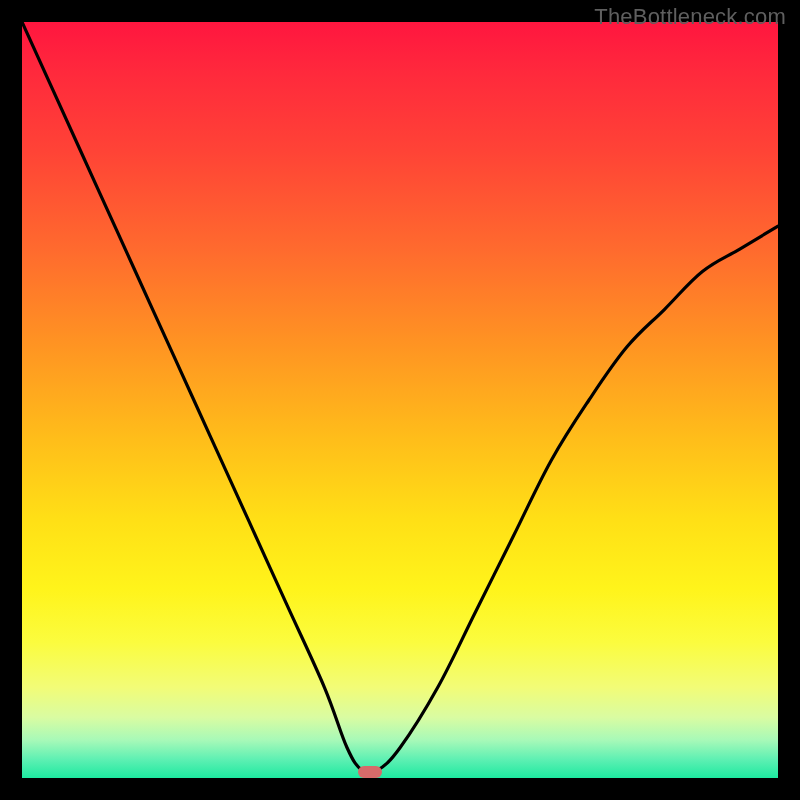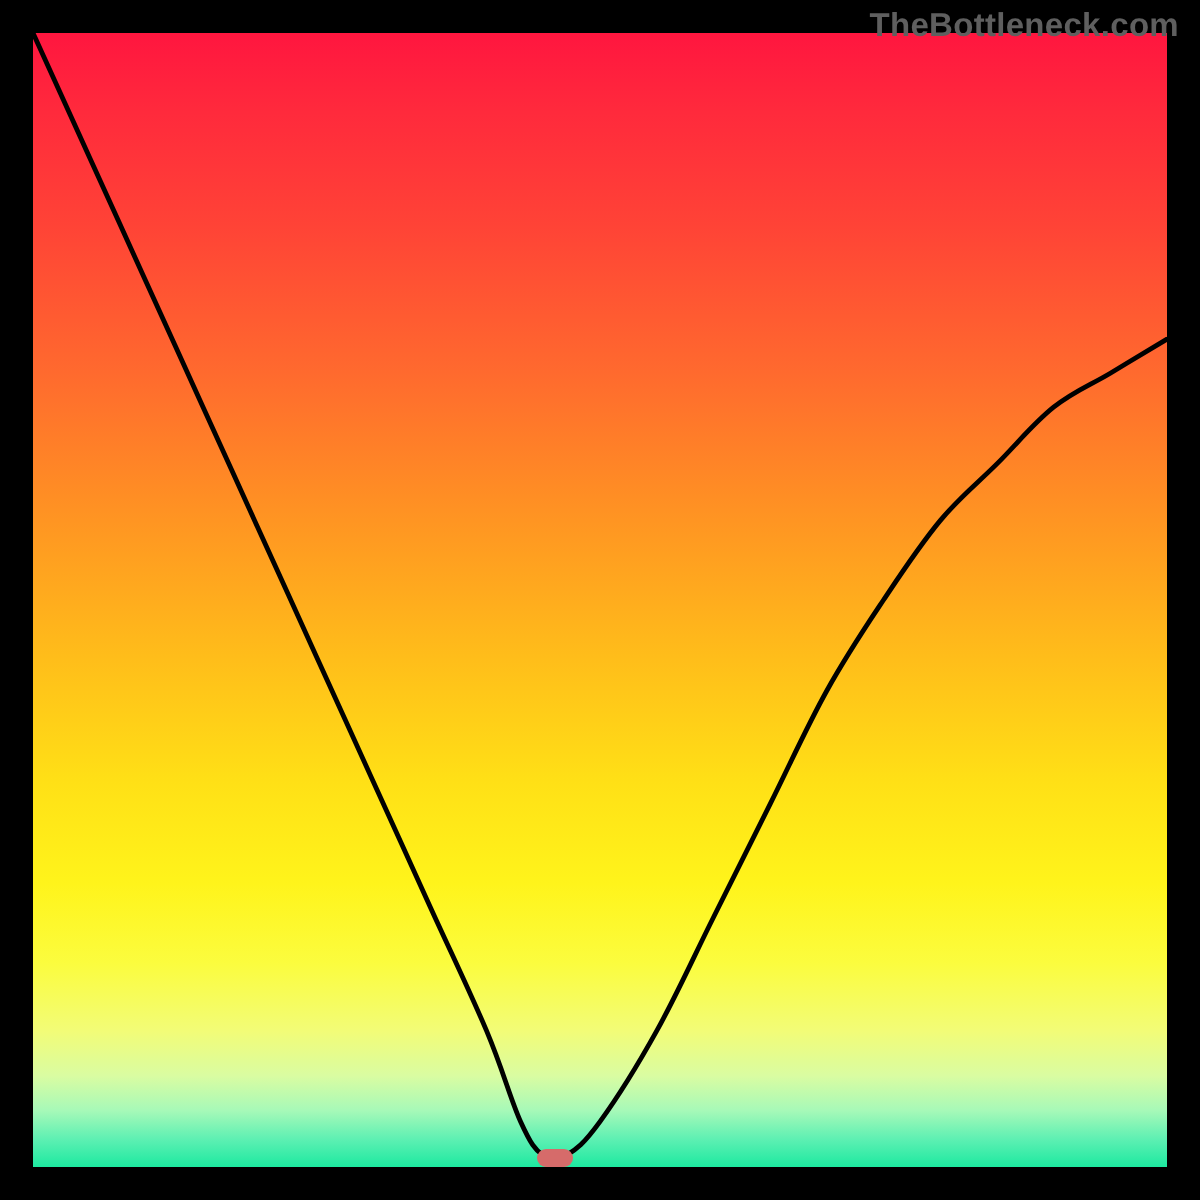--- a/index.html
+++ b/index.html
@@ -16,21 +16,21 @@
     width: 800px;
     height: 800px;
     background: #000;
   }
   .watermark {
     position: absolute;
     top: 4px;
     right: 14px;
     color: #5f5f5f;
     font-size: 22px;
-    font-weight: 700;
+    font-weight: 400;
     letter-spacing: 0.2px;
     z-index: 10;
   }
   .plot {
     position: absolute;
     left: 22px;
     top: 22px;
     width: 756px;
     height: 756px;
     overflow: hidden;

